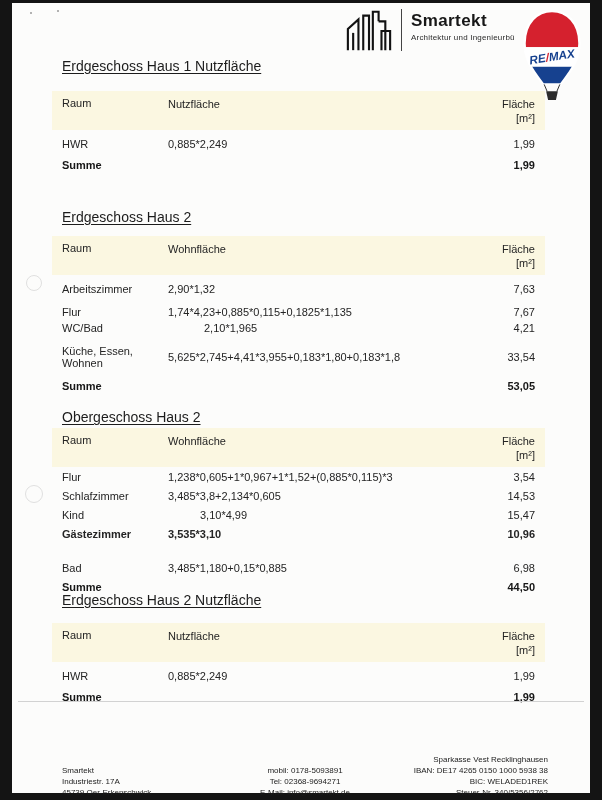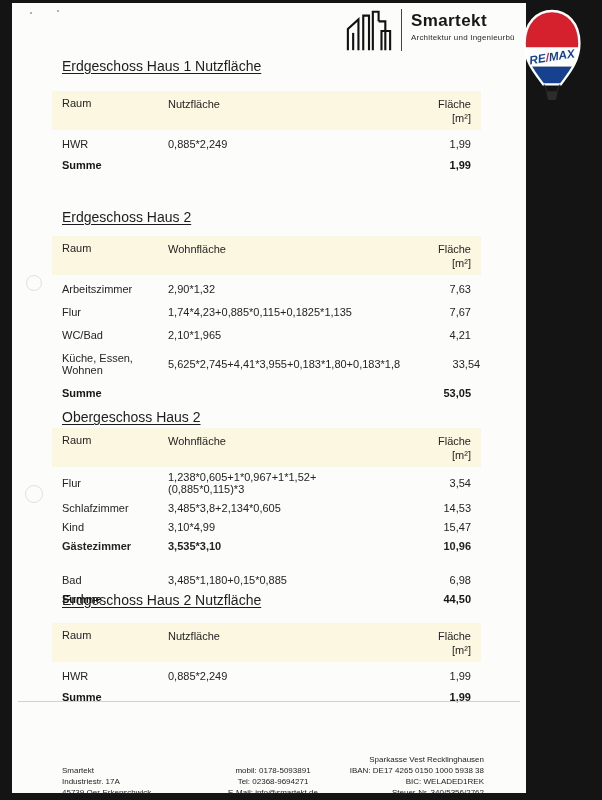--- a/index.html
+++ b/index.html
@@ -5,21 +5,21 @@
   html,body{margin:0;padding:0;}
   body{
     width:602px;height:800px;
     background:#141414;
     overflow:hidden;
     position:relative;
     font-family:"Liberation Sans","DejaVu Sans",sans-serif;
     -webkit-font-smoothing:antialiased;
   }
   .page{
-    position:absolute;left:12px;top:3px;width:514px;height:790px;
+    position:absolute;left:12px;top:3px;width:578px;height:790px;
     background:#fcfcfb;
   }
   
   .brand-block{position:absolute;left:333px;top:5px;display:flex;align-items:flex-start;}
   .brand-icon{width:48px;height:44px;flex:0 0 auto;}
   .brand-divider{width:1px;height:42px;background:#444;margin:1px 9px 0 8px;}
   .brand-text{padding-top:4px;}
   .brand-name{font-size:17px;font-weight:bold;color:#171717;letter-spacing:.4px;line-height:18px;}
   .brand-tagline{font-size:8px;color:#2b2b2b;margin-top:3px;letter-spacing:.2px;}
   .balloon{position:absolute;left:507px;top:6px;width:66px;height:94px;z-index:5;}
@@ -140,21 +140,21 @@
         <div class="row" style="margin-top: 8px;">
           <span class="c-room">Arbeitszimmer</span>
           <span class="c-calc">2,90*1,32</span>
           <span class="c-area">7,63</span>
         </div>
         <div class="row" style="margin-top: 11px;">
           <span class="c-room">Flur</span>
           <span class="c-calc">1,74*4,23+0,885*0,115+0,1825*1,135</span>
           <span class="c-area">7,67</span>
         </div>
-        <div class="row" style="margin-top: 11px;">
+        <div class="row" style="margin-top: 4px; gap: 36px;">
           <span class="c-room">WC/Bad</span>
           <span class="c-calc">2,10*1,965</span>
           <span class="c-area">4,21</span>
         </div>
         <div class="row" style="margin-top: 11px;">
           <span class="c-room">Küche, Essen, Wohnen</span>
           <span class="c-calc">5,625*2,745+4,41*3,955+0,183*1,80+0,183*1,8</span>
           <span class="c-area">33,54</span>
         </div>
         <div class="row total" style="margin-top: 11px;">
@@ -176,21 +176,21 @@
         <div class="row" style="margin-top: 4px;">
           <span class="c-room">Flur</span>
           <span class="c-calc">1,238*0,605+1*0,967+1*1,52+(0,885*0,115)*3</span>
           <span class="c-area">3,54</span>
         </div>
         <div class="row" style="margin-top: 7px;">
           <span class="c-room">Schlafzimmer</span>
           <span class="c-calc">3,485*3,8+2,134*0,605</span>
           <span class="c-area">14,53</span>
         </div>
-        <div class="row" style="margin-top: 7px;">
+        <div class="row" style="margin-top: 7px; gap: 32px;">
           <span class="c-room">Kind</span>
           <span class="c-calc">3,10*4,99</span>
           <span class="c-area">15,47</span>
         </div>
         <div class="row" style="margin-top: 7px; font-weight: bold;">
           <span class="c-room">Gästezimmer</span>
           <span class="c-calc">3,535*3,10</span>
           <span class="c-area">10,96</span>
         </div>
         <div class="row" style="margin-top: 22px;">

